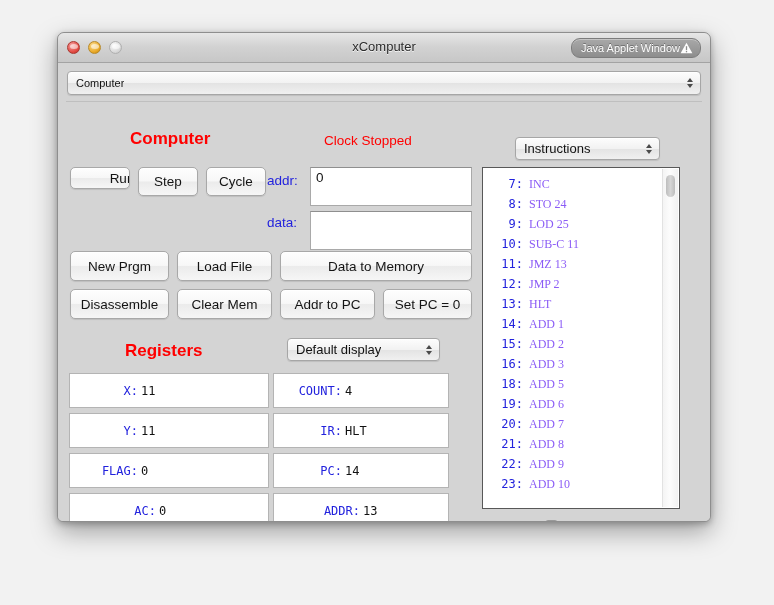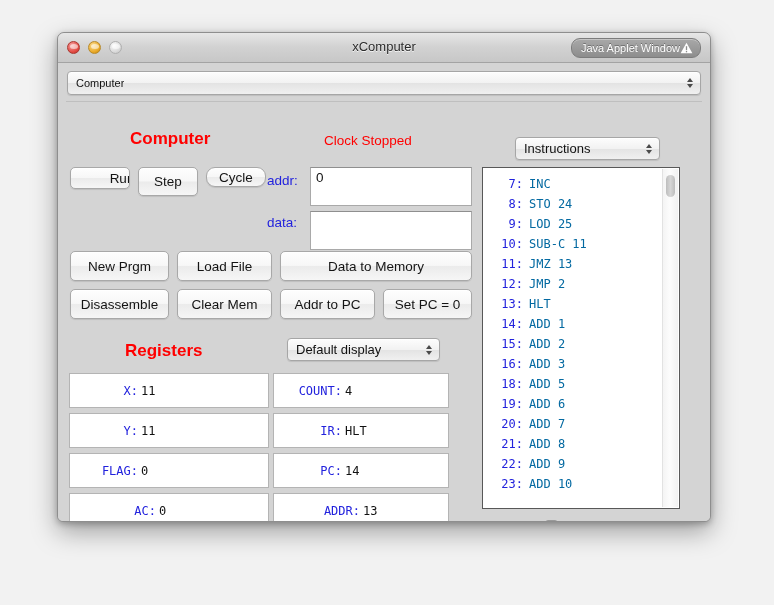--- a/index.html
+++ b/index.html
@@ -191,21 +191,21 @@
     align-items: center;
     justify-content: center;
     font-size: 13.5px;
     color: #141414;
     overflow: hidden;
     white-space: nowrap;
   }
 
   #btn-run    { left: 12px;  top: 104px; width: 60px;  height: 22px; padding-left: 44px; }
   #btn-step   { left: 80px;  top: 104px; width: 60px;  height: 29px; }
-  #btn-cycle  { left: 148px; top: 104px; width: 60px;  height: 20px; border-radius: 9px; }
+  #btn-cycle  { left: 148px; top: 104px; width: 60px;  height: 29px; }
 
   #speed-select { left: 27px; top: 155px; width: 153px; height: 23px; }
   #speed-select .lbl { font-size: 13px; }
 
   #btn-newprgm    { left: 12px;  top: 188px; width: 99px;  height: 30px; }
   #btn-loadfile   { left: 119px; top: 188px; width: 95px;  height: 30px; }
   #btn-datamem    { left: 222px; top: 188px; width: 192px; height: 30px; }
 
   #btn-disassemble { left: 12px;  top: 226px; width: 99px;  height: 30px; }
   #btn-clearmem    { left: 119px; top: 226px; width: 95px;  height: 30px; }
@@ -292,21 +292,21 @@
   .instr-row {
     display: flex;
     padding-left: 6px;
     white-space: pre;
   }
   .instr-num {
     color: #2222dd;
     width: 34px;
     text-align: right;
   }
-  .instr-text { color: #0369a1; padding-left: 6px; }
+  .instr-text { color: #8b5cf6; padding-left: 6px; font-family: Liberation Serif, serif; }
 
   #instr-scrollbar {
     position: absolute;
     right: 1px;
     top: 1px;
     bottom: 1px;
     width: 15px;
     background: linear-gradient(to right, #f4f4f4, #fcfcfc 45%, #f1f1f1);
     border-left: 1px solid #e2e2e2;
   }

